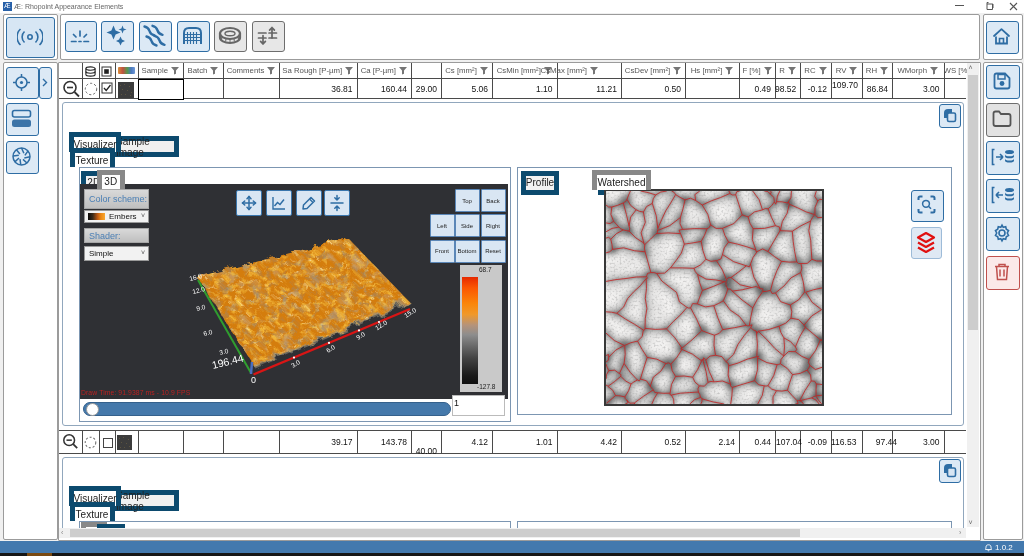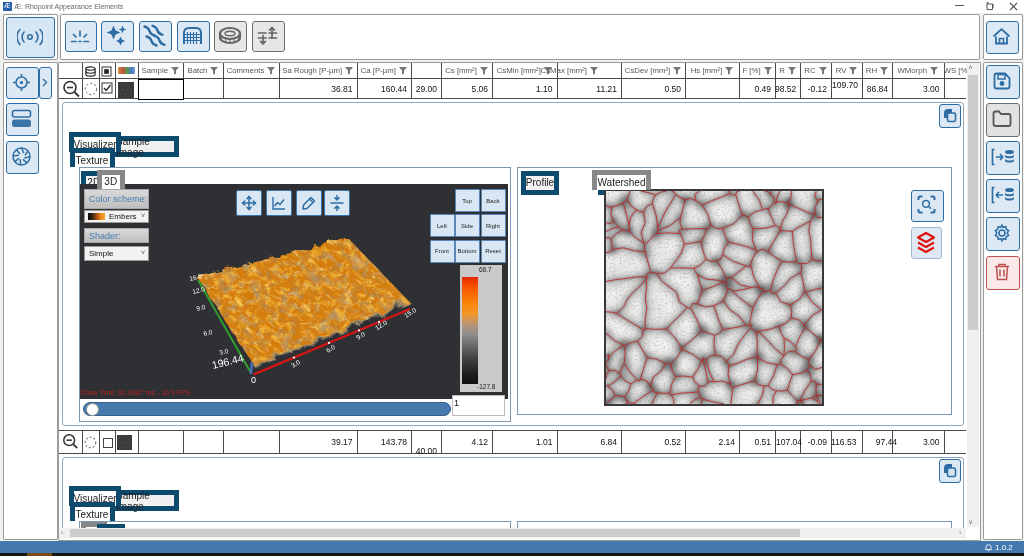--- a/index.html
+++ b/index.html
@@ -350,24 +350,24 @@
 <div class="vline" style="left:862px;top:430px;height:23px;"></div>
 <div class="vline" style="left:892px;top:430px;height:23px;"></div>
 <div class="vline" style="left:943.5px;top:430px;height:23px;"></div>
 <div class="hl" style="left:59px;top:430px;width:907px;"></div>
 <div class="hl" style="left:59px;top:453px;width:907px;"></div>
 <div class="val" style="left:279px;width:73.5px;top:437px;">39.17</div>
 <div class="val" style="left:356.5px;width:50.5px;top:437px;">143.78</div>
 <div class="val" style="left:411px;width:26px;top:437px;margin-top:9px;">40.00</div>
 <div class="val" style="left:441px;width:47px;top:437px;">4.12</div>
 <div class="val" style="left:492px;width:60.5px;top:437px;">1.01</div>
-<div class="val" style="left:556.5px;width:60.5px;top:437px;">6.84</div>
+<div class="val" style="left:556.5px;width:60.5px;top:437px;">4.42</div>
 <div class="val" style="left:621px;width:60px;top:437px;">0.52</div>
 <div class="val" style="left:685px;width:50px;top:437px;">2.14</div>
-<div class="val" style="left:739px;width:32px;top:437px;">0.51</div>
+<div class="val" style="left:739px;width:32px;top:437px;">0.44</div>
 <div class="val" style="left:775px;width:27px;top:437px;">107.04</div>
 <div class="val" style="left:800px;width:27px;top:437px;">-0.09</div>
 <div class="val" style="left:831px;width:20px;top:437px;">116.53</div>
 <div class="val" style="left:862px;width:26px;top:437px;padding-left:9px;">97.44</div>
 <div class="val" style="left:892px;width:47.5px;top:437px;">3.00</div>
 
 <svg class="abs" style="left:62px;top:433px" width="17" height="17" viewBox="0 0 19 18">
  <circle cx="8" cy="7.5" r="6" fill="none" stroke="#333" stroke-width="1.7"></circle>
  <path d="M5 7.5 H11" stroke="#333" stroke-width="1.7"></path>
  <path d="M12.5 12 L17 16.5" stroke="#333" stroke-width="1.9"></path>

